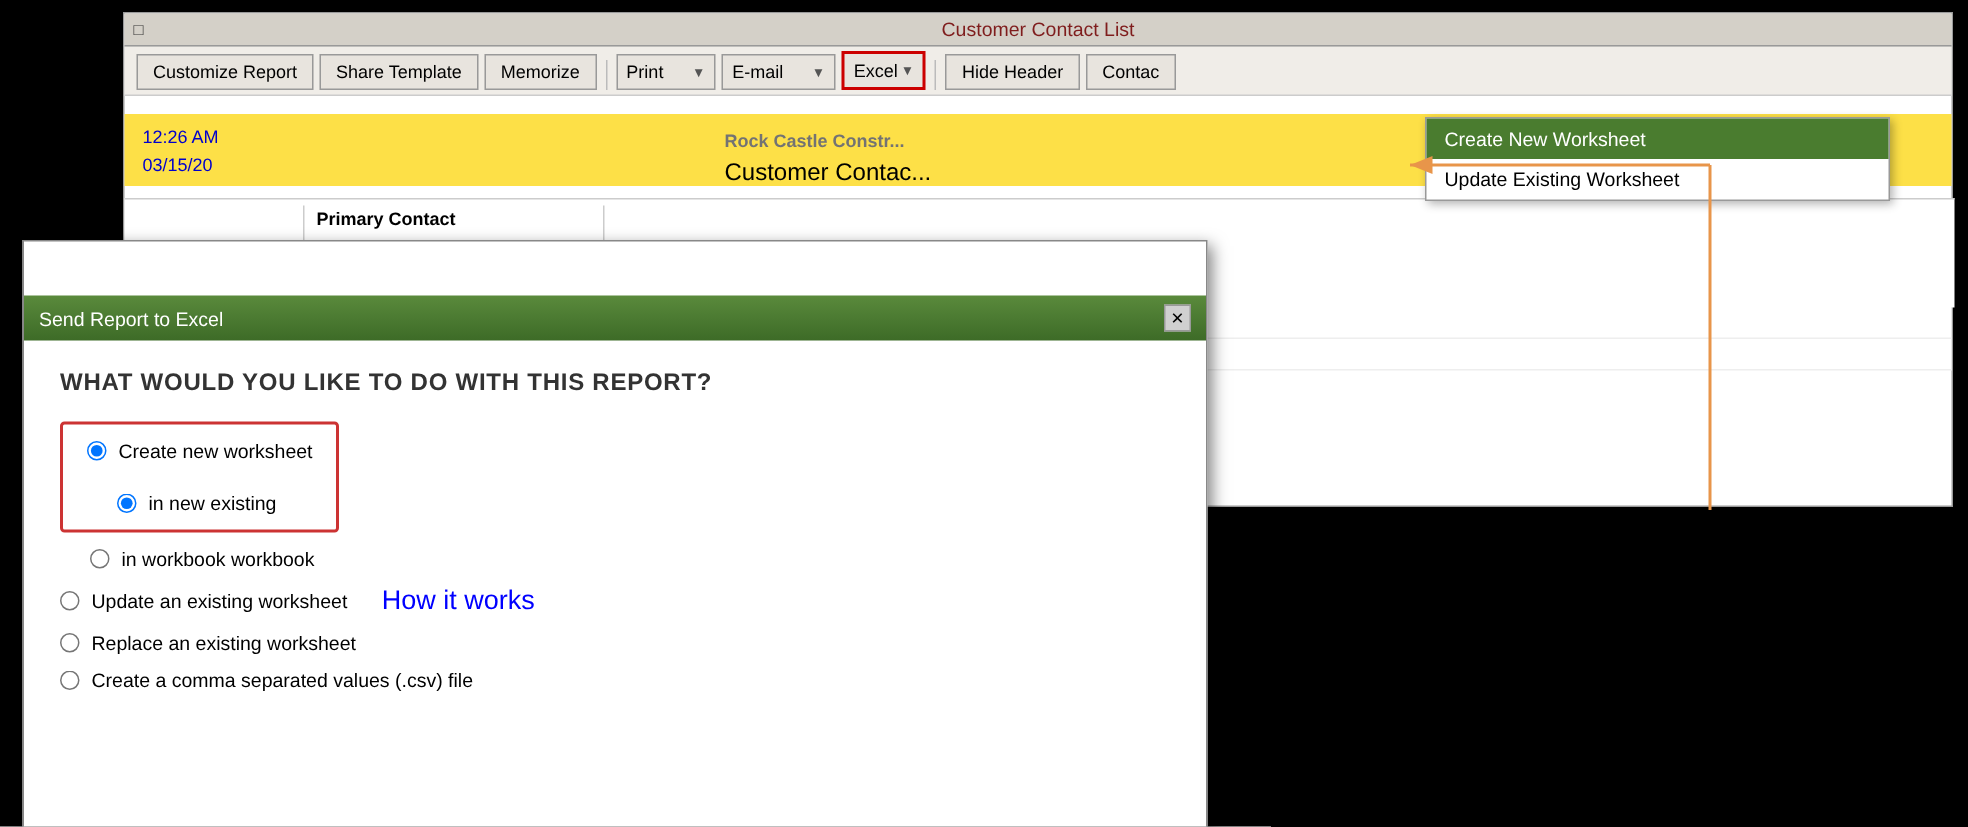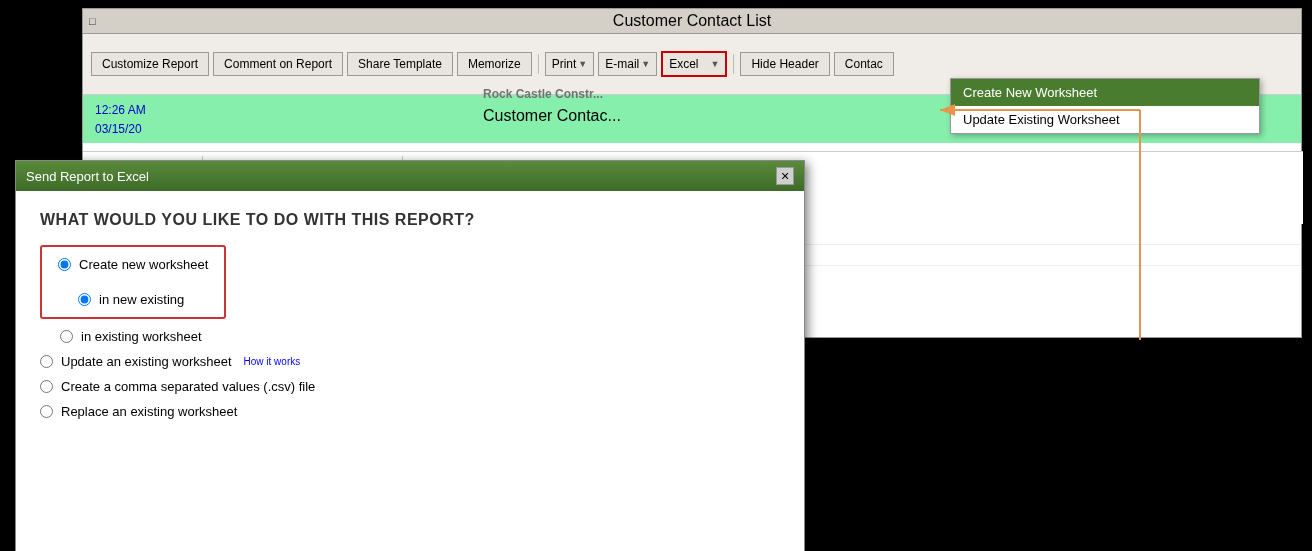--- a/index.html
+++ b/index.html
@@ -34,75 +34,76 @@
       justify-content: center;
       position: relative;
     }
     .title-bar-icon {
       position: absolute;
       left: 6px;
       font-size: 11px;
       color: #333;
     }
     .title-bar-text {
-      font-size: 16px;
+      font-size: 13px;
       font-weight: normal;
-      color: #000000;
+      color: #7f1d1d;
     }
 
     
     .toolbar {
       background: #f0ede8;
       border-bottom: 1px solid #ccc;
-      padding: 17px 8px;
-      display: flex;
-      align-items: center;
+      padding: 3px 8px;
+      display: flex;
+      align-items: flex-end;
       gap: 4px;
     }
     .toolbar-btn {
       background: #e8e4de;
       border: 1px solid #999;
       padding: 4px 10px;
       font-size: 12px;
       cursor: pointer;
       color: #000;
       white-space: nowrap;
     }
     .toolbar-btn-excel {
       background: #e8e4de;
       border: 2px solid #cc0000;
       padding: 4px 6px;
       font-size: 12px;
       cursor: pointer;
       color: #000;
       display: flex;
       align-items: center;
-      gap: 12px;
+      gap: 2px;
     }
     .toolbar-btn-split {
       background: #e8e4de;
       border: 1px solid #999;
       padding: 4px 6px;
       font-size: 12px;
       cursor: pointer;
       color: #000;
       display: flex;
       align-items: center;
-      gap: 2px;
+      gap: 19px;
     }
     .dropdown-arrow {
       font-size: 9px;
       color: #555;
     }
     .toolbar-separator { width: 1px; height: 20px; background: #bbb; margin: 0 2px; }
 
     
     .report-header {
       padding: 6px 12px 4px;
-      background: #86efac;
+      background: #fde047;
+      margin-top: 12px;
     }
     .report-time {
       color: #0000cc;
       font-size: 12px;
       line-height: 1.6;
     }
     .report-company {
       position: absolute;
       left: 400px;
       top: 78px;
@@ -188,20 +189,21 @@
       z-index: 20;
     }
     .dialog-titlebar {
       background: linear-gradient(to bottom, #5a8a3c, #3d6b27);
       color: #fff;
       padding: 6px 10px;
       font-size: 13px;
       display: flex;
       align-items: center;
       justify-content: space-between;
+      margin-top: 36px;
     }
     .dialog-close-btn {
       background: #d0d0d0;
       border: 1px solid #999;
       width: 18px;
       height: 18px;
       display: flex;
       align-items: center;
       justify-content: center;
       font-size: 11px;
@@ -244,23 +246,23 @@
       align-items: center;
       gap: 8px;
       font-size: 13px;
       color: #000;
       cursor: pointer;
       padding-left: 20px;
     }
     .how-it-works-link {
       color: #0000ff;
       text-decoration: none;
-      font-size: 10px;
-      cursor: pointer;
-      margin-left: 4px;
+      font-size: 18px;
+      cursor: pointer;
+      margin-left: 15px;
     }
 
     
     .orange-arrow {
       position: absolute;
       top: 100px;
       left: 820px;
       z-index: 15;
       pointer-events: none;
     }
@@ -270,21 +272,20 @@
 
 <div class="report-window">
 
   <div class="title-bar">
     <span class="title-bar-icon">□</span>
     <span class="title-bar-text">Customer Contact List</span>
   </div>
 
   <div class="toolbar">
     <button class="toolbar-btn">Customize Report</button>
-    <button class="toolbar-btn">Comment on Report</button>
     <button class="toolbar-btn">Share Template</button>
     <button class="toolbar-btn">Memorize</button>
     <div class="toolbar-separator"></div>
     <button class="toolbar-btn-split">
       <span>Print</span>
       <span class="dropdown-arrow">▼</span>
     </button>
     <button class="toolbar-btn-split">
       <span>E-mail</span>
       <span class="dropdown-arrow">▼</span>
@@ -357,32 +358,32 @@
         <label for="create-new">Create new worksheet</label>
       </div>
       <div class="sub-option">
         <input type="radio" name="workbook-type" id="in-new-workbook" checked="" style="">
         <label for="in-new-workbook">in new existing</label>
       </div>
     </div>
 
     <div class="sub-option" style="margin-bottom: 10px;">
       <input type="radio" name="workbook-type" id="in-existing-workbook" style="">
-      <label for="in-existing-workbook">in existing worksheet</label>
+      <label for="in-existing-workbook">in workbook workbook</label>
     </div>
 
     <div class="radio-option">
       <input type="radio" name="report-action" id="update-existing" style="">
       <label for="update-existing">Update an existing worksheet</label>
       <a class="how-it-works-link">How it works</a>
     </div>
 
     <div class="radio-option">
+      <input type="radio" name="report-action" id="replace-existing" style="">
+      <label for="replace-existing">Replace an existing worksheet</label>
+    </div>
+
+    <div class="radio-option">
       <input type="radio" name="report-action" id="create-csv" style="">
       <label for="create-csv">Create a comma separated values (.csv) file</label>
     </div>
-
-    <div class="radio-option">
-      <input type="radio" name="report-action" id="replace-existing" style="">
-      <label for="replace-existing">Replace an existing worksheet</label>
-    </div>
   </div>
 </div>
 
 </body></html>

